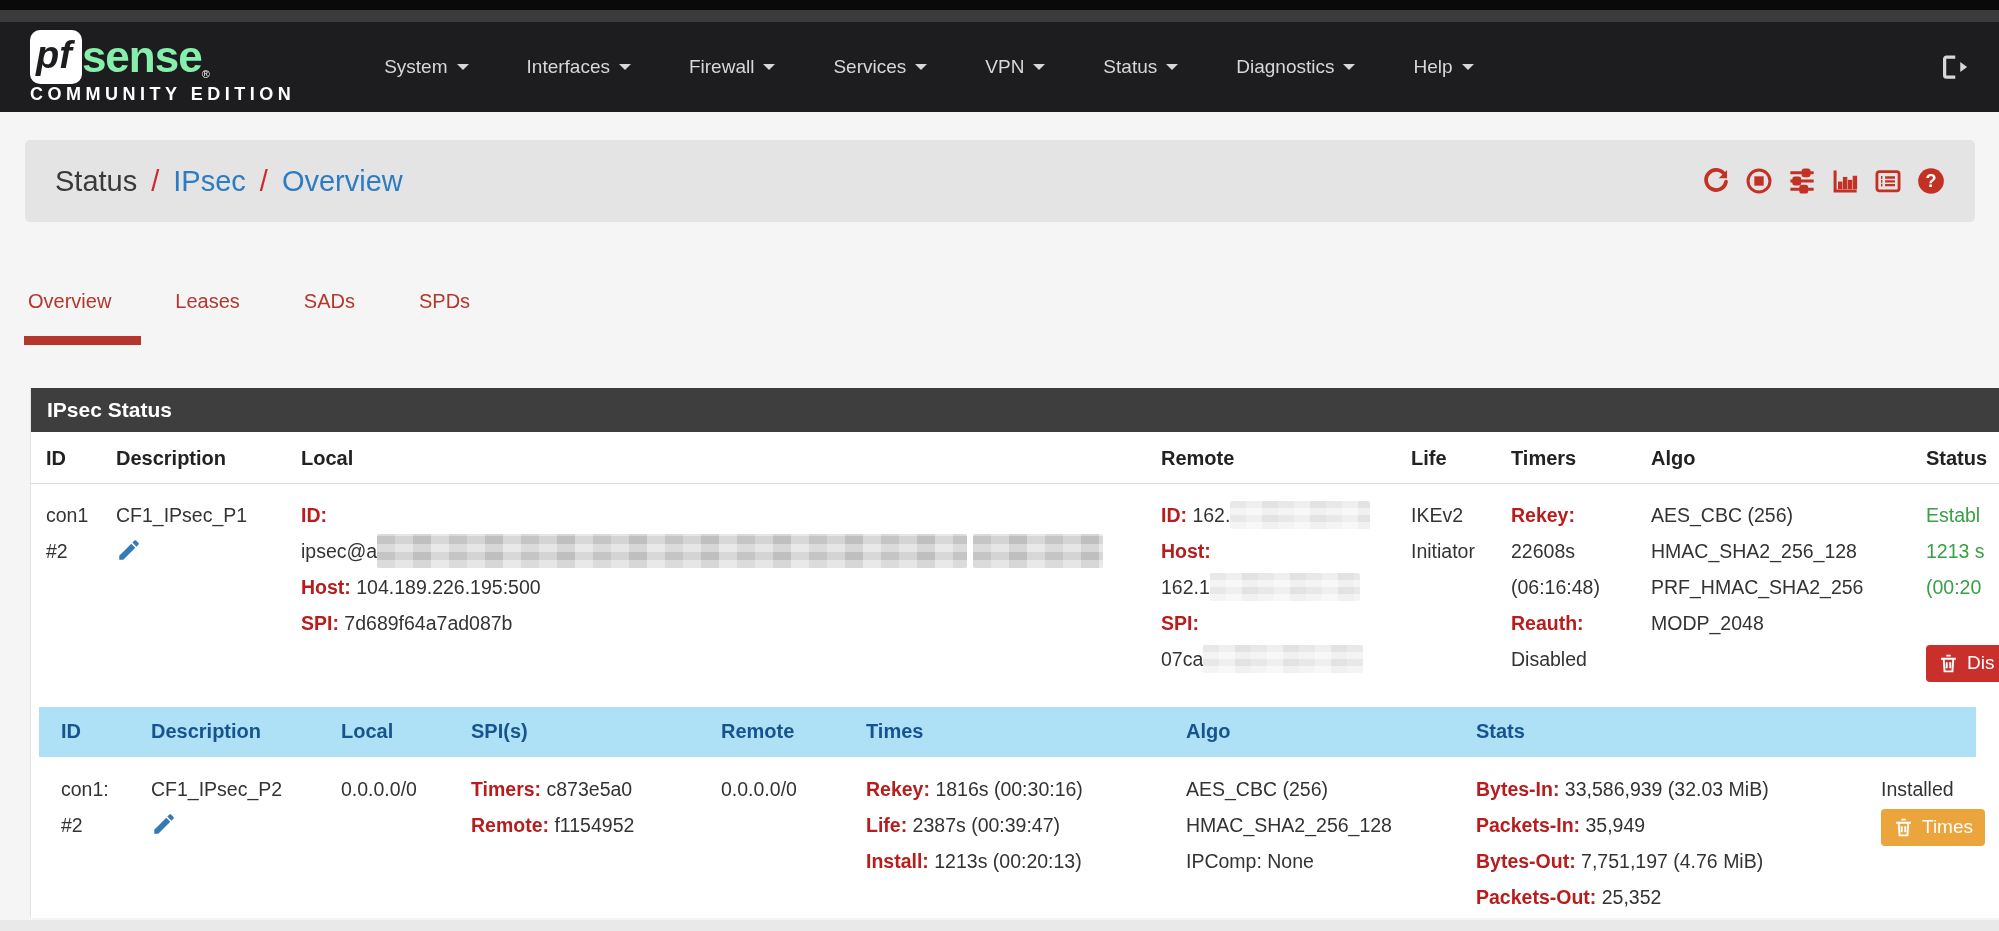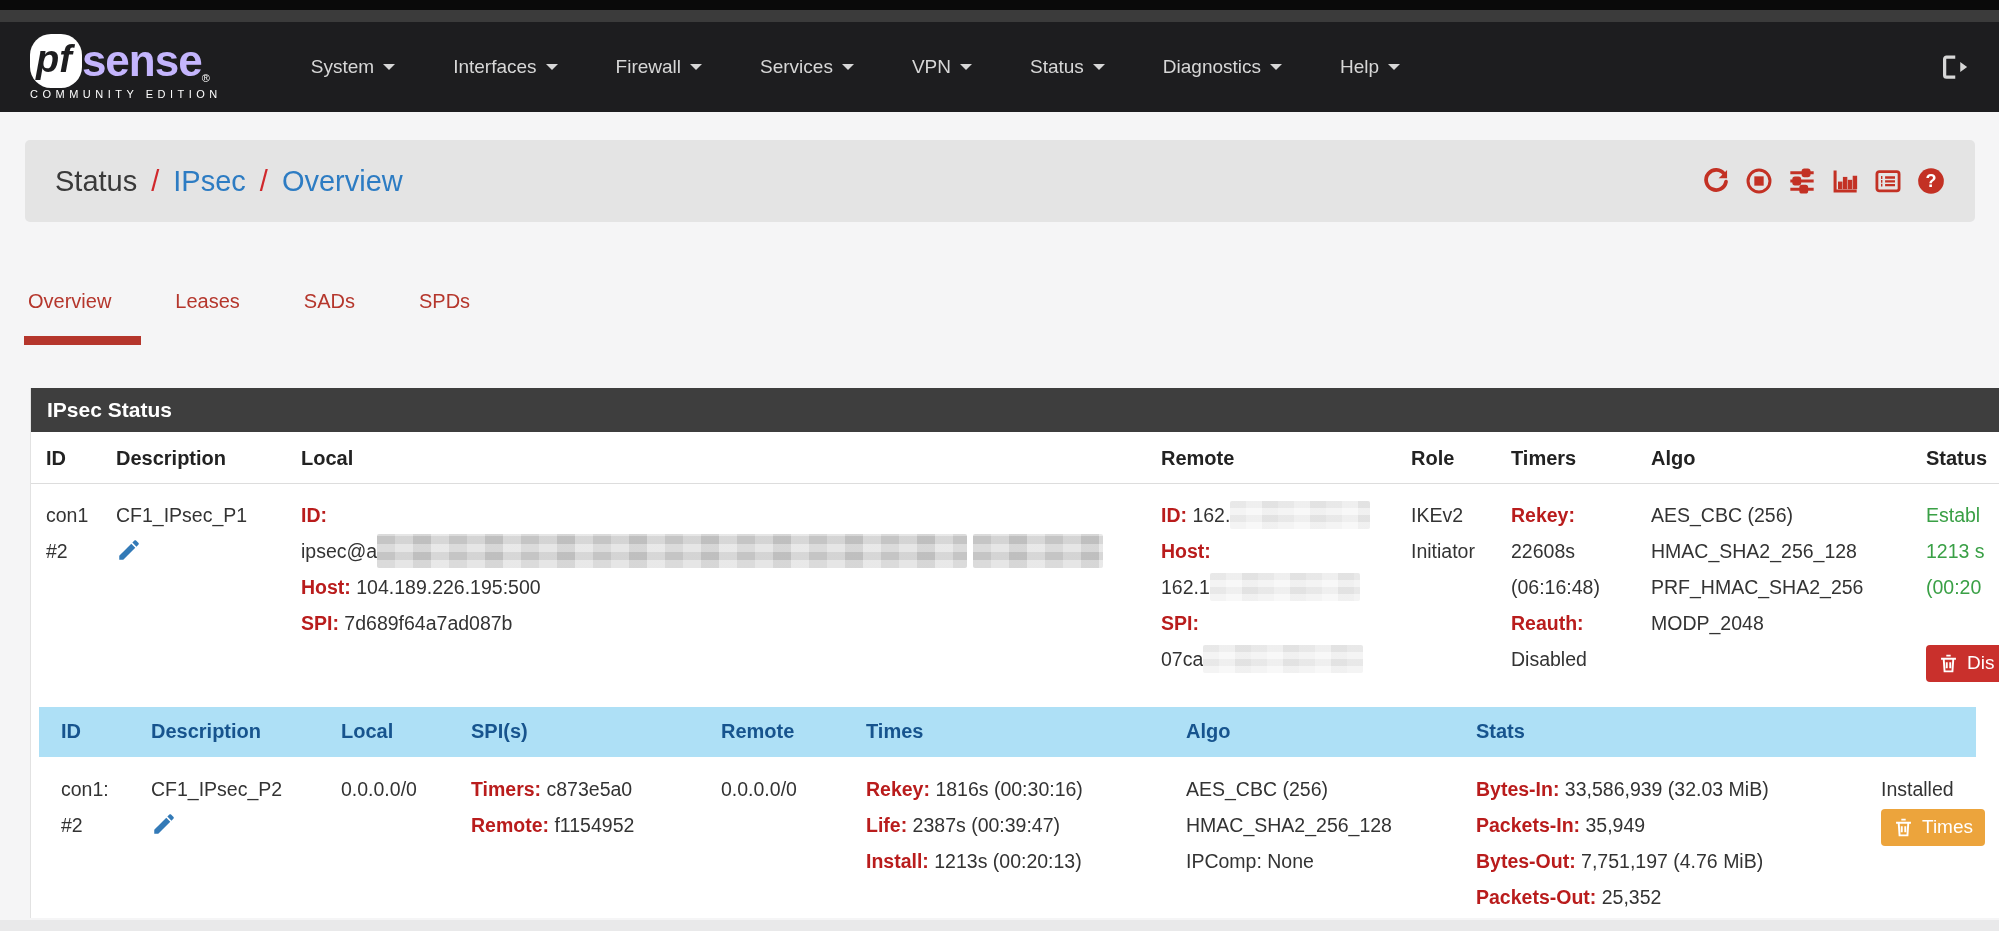--- a/index.html
+++ b/index.html
@@ -8,24 +8,24 @@
   body { position:relative; }
 
   
   .band-black { position:absolute; top:0; left:0; right:0; height:10px; background:#0a0a0a; }
   .band-gray  { position:absolute; top:10px; left:0; right:0; height:12px; background:#3b3b3b; }
   .navbar { position:absolute; top:22px; left:0; right:0; height:90px; background:#1d1d1f;
             display:flex; align-items:center; padding:0 30px; }
   .logo { display:flex; flex-direction:column; margin-right:60px; }
   .logo-row { display:flex; align-items:center; }
   .pf-box { background:#fff; color:#1d1d1f; font-weight:bold; font-style:italic;
-            font-size:38px; border-radius:21px; padding:6px 10px 10px 6px; line-height:1; }
-  .sense { color:#c4b5fd; font-weight:bold; font-size:44px; letter-spacing:-1px; line-height:1; }
+            font-size:38px; border-radius:10px; padding:6px 10px 10px 6px; line-height:1; }
+  .sense { color:#86efac; font-weight:bold; font-size:44px; letter-spacing:-1px; line-height:1; }
   .reg { color:#fff; font-size:11px; align-self:flex-end; margin-bottom:4px; }
-  .edition { color:#fff; font-size:11px; letter-spacing:4.5px; font-weight:normal; }
+  .edition { color:#fff; font-size:18px; letter-spacing:4.5px; font-weight:bold; }
   .menu { display:flex; align-items:flex-start; }
   .menu-item { color:#d7d7d7; font-size:19px; padding:0 29px; cursor:pointer; display:flex; align-items:center; }
   .caret { display:inline-block; margin-left:9px; width:0; height:0;
            border-left:6px solid transparent; border-right:6px solid transparent;
            border-top:6px solid #d7d7d7; }
   .logout { margin-left:auto; color:#d7d7d7; width:30px; height:30px; cursor:pointer; }
 
   
   .crumb-bar { position:absolute; top:140px; left:25px; width:1950px; height:82px;
                background:#e4e4e4; border-radius:5px; display:flex; align-items:center; padding:0 30px; }
@@ -202,21 +202,21 @@
 </div>
 
 <div class="panel">
   <div class="panel-header">IPsec Status</div>
 
   <div class="thead">
     <span class="c0">ID</span>
     <span class="c1">Description</span>
     <span class="c2">Local</span>
     <span class="c3">Remote</span>
-    <span class="c4">Role</span>
+    <span class="c4">Life</span>
     <span class="c5">Timers</span>
     <span class="c6">Algo</span>
     <span class="c7">Status</span>
   </div>
 
   <div class="trow">
     <div class="c0">
       <div>con1</div>
       <div>#2</div>
     </div>

